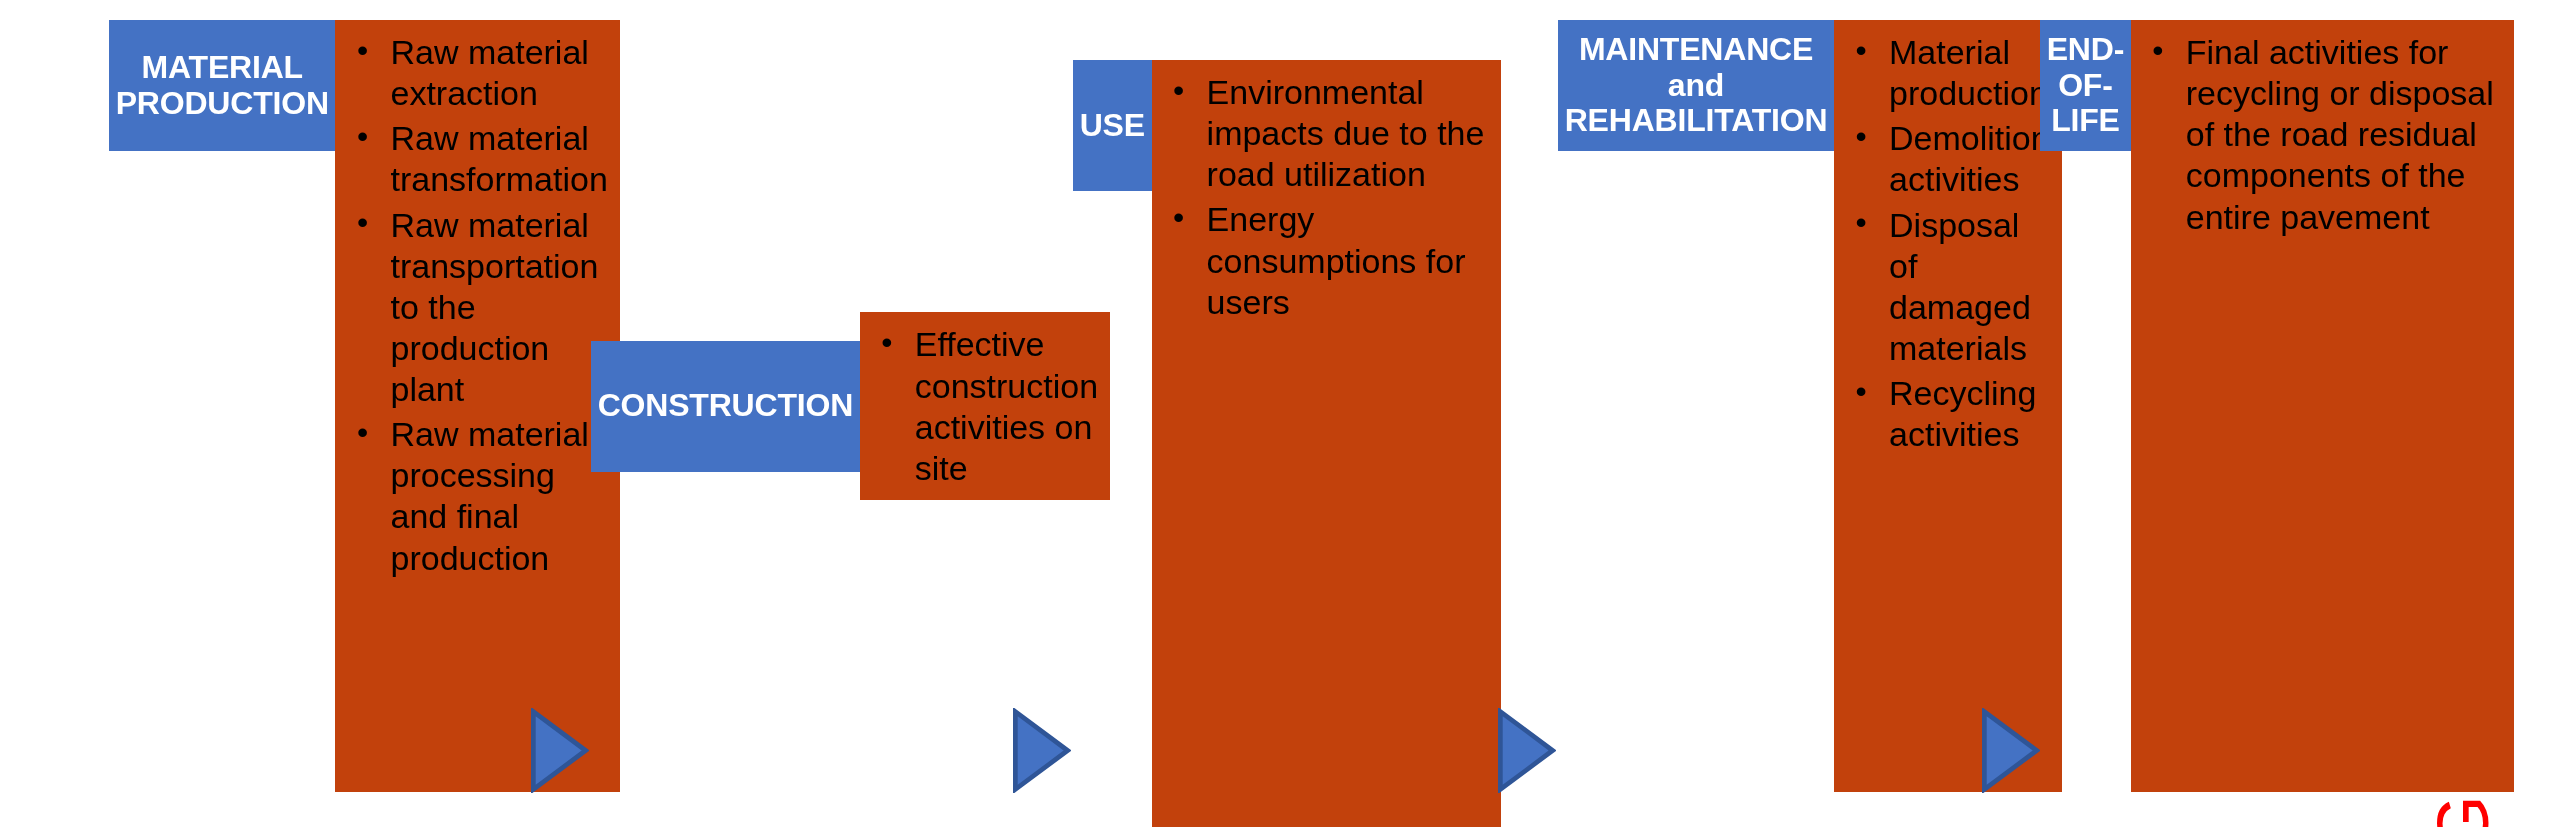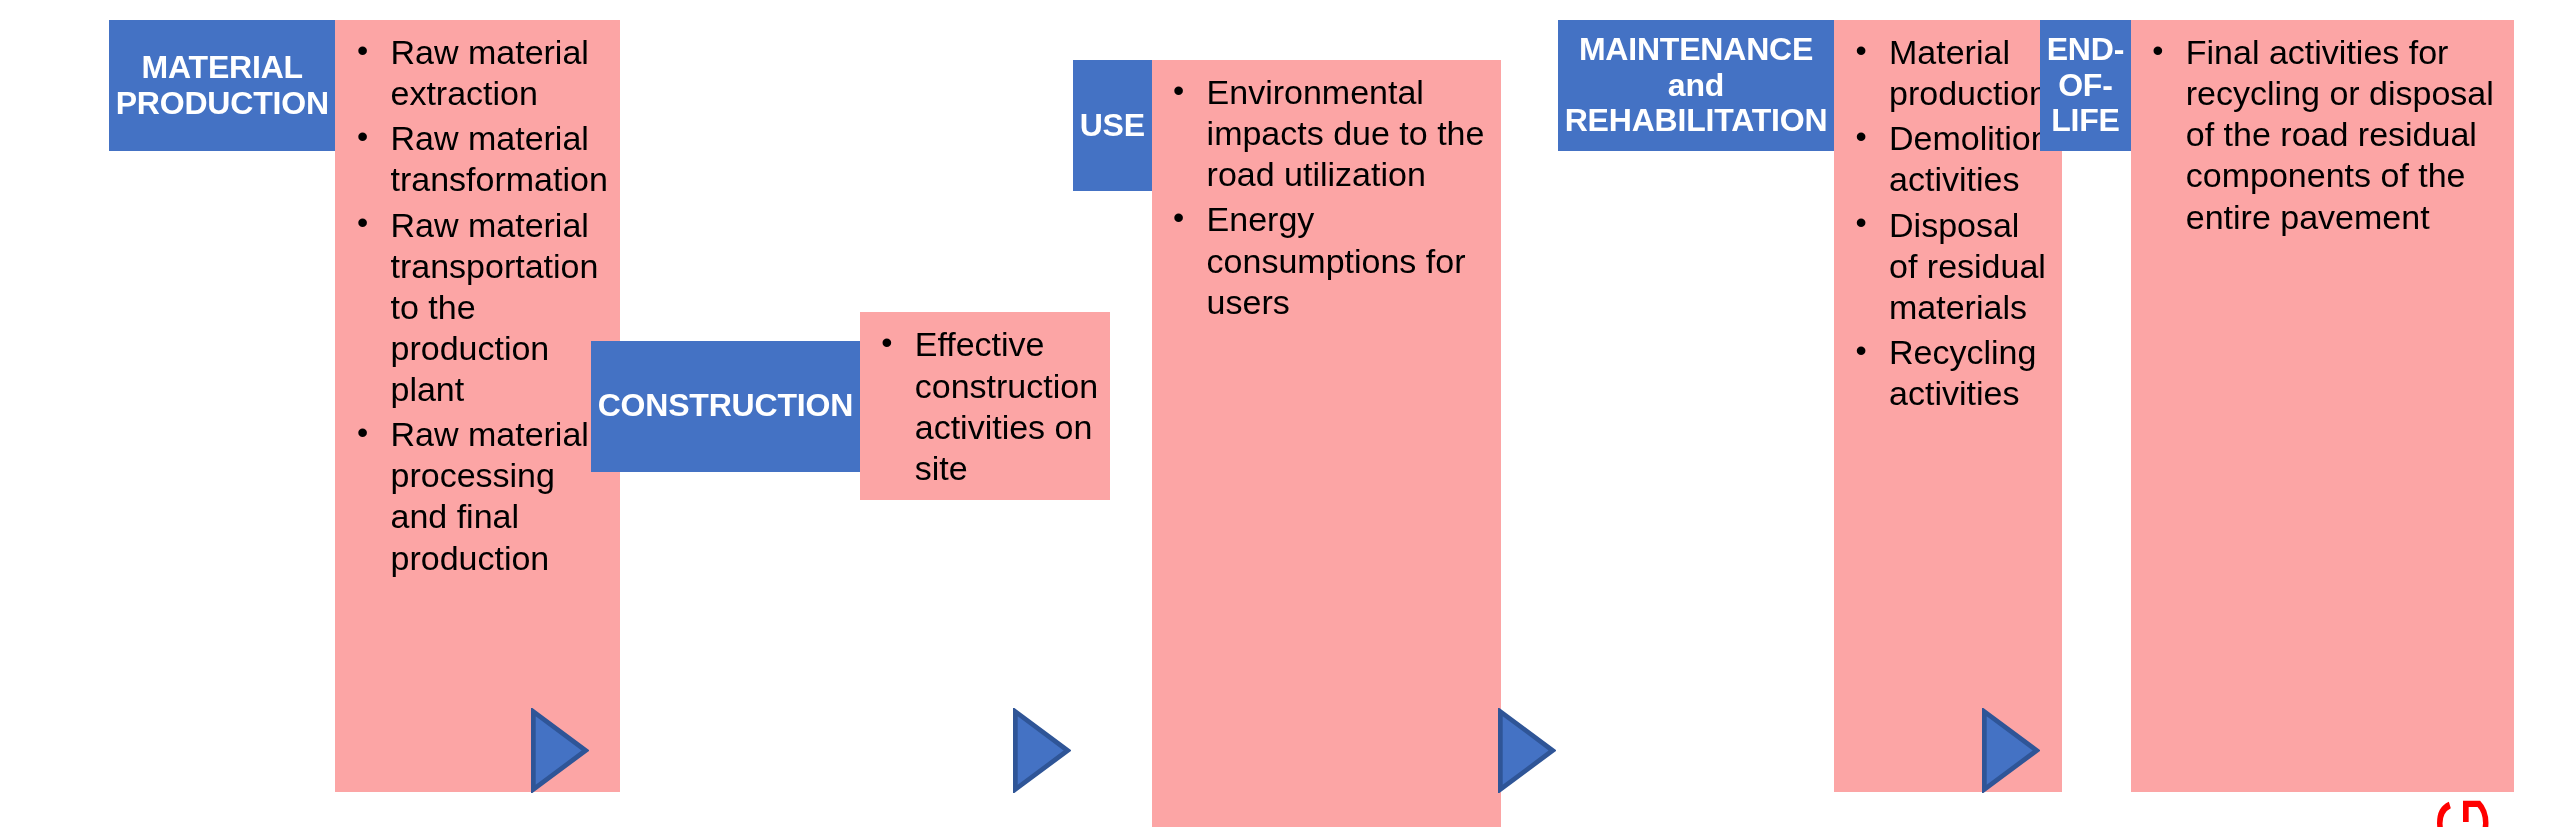--- a/index.html
+++ b/index.html
@@ -45,21 +45,21 @@
     display:flex;
     align-items:center;
     justify-content:center;
     text-align:center;
     padding:0 6.7px;
     box-sizing:border-box;
     letter-spacing:-0.2px;
   }
   .stage-body{
     flex:1 1 auto;
-    background:#fca5a5;
+    background:#c2410c;
     padding:12px 12px 6.7px 12px;
     box-sizing:border-box;
   }
   ul.bullets{
     list-style:none;
     margin:0;
     padding:0;
   }
   ul.bullets li{
     position:relative;
@@ -134,21 +134,21 @@
       </ul>
     </div>
   </div>
 
   <div class="stage-col" id="col-3">
     <div class="stage-header">MAINTENANCE and REHABILITATION</div>
     <div class="stage-body">
       <ul class="bullets">
         <li>Material production</li>
         <li>Demolition activities</li>
-        <li>Disposal of residual materials</li>
+        <li>Disposal of damaged materials</li>
         <li>Recycling activities</li>
       </ul>
     </div>
   </div>
 
   <div class="stage-col" id="col-4">
     <div class="stage-header">END-OF-LIFE</div>
     <div class="stage-body">
       <ul class="bullets">
         <li>Final activities for recycling or disposal of the road residual components of the entire pavement</li>

